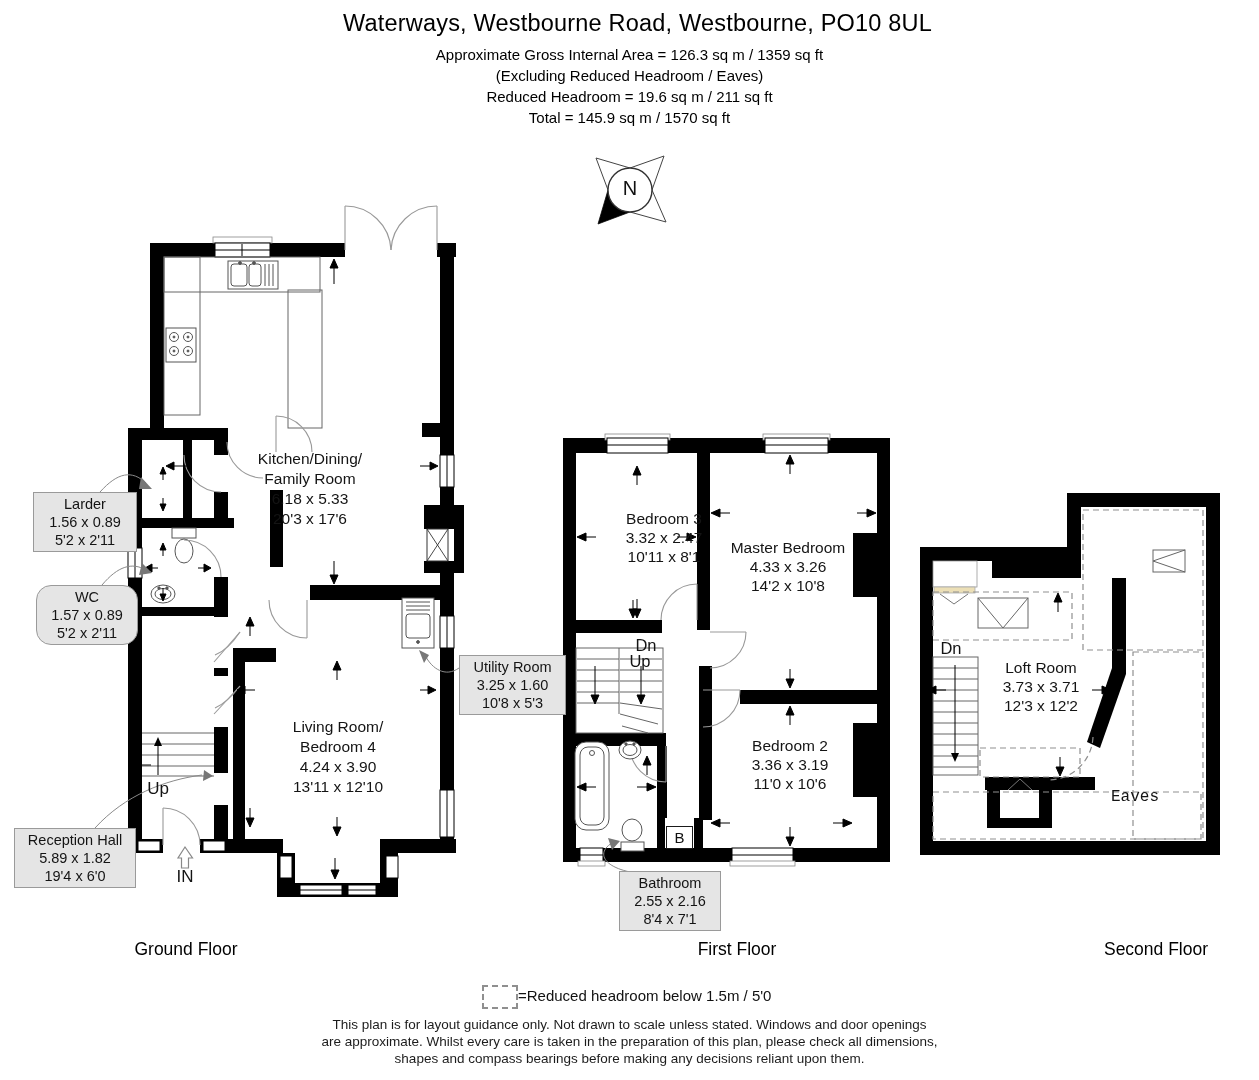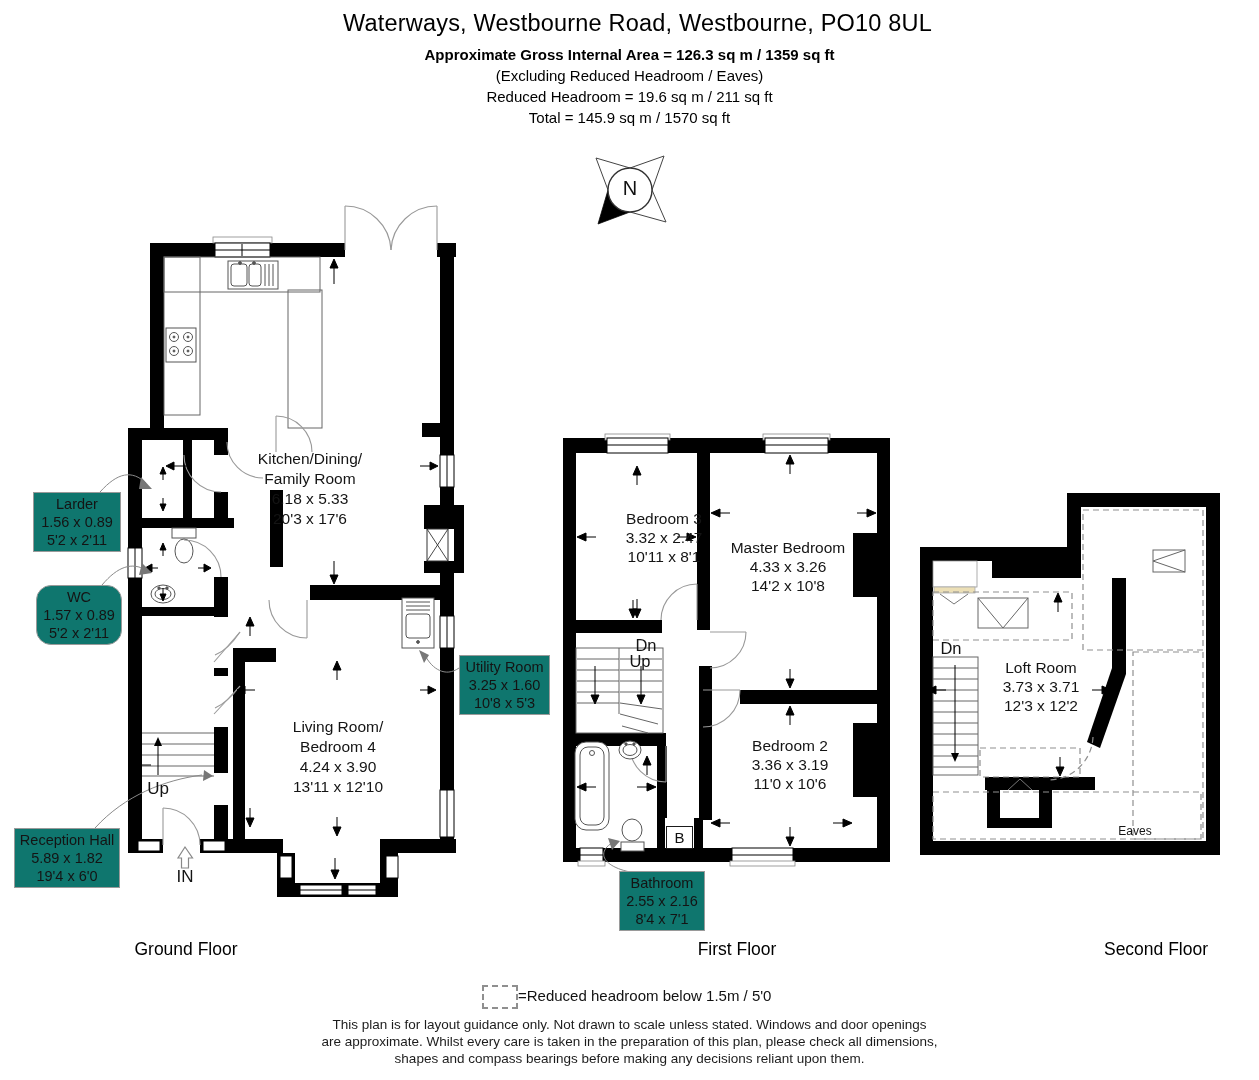--- a/index.html
+++ b/index.html
@@ -6,21 +6,21 @@
   .page{position:relative;width:1259px;height:1080px;background:#fff;overflow:hidden;
         font-family:"Liberation Sans",sans-serif;color:#000;}
   .abs{position:absolute;}
   .ctr{text-align:center;}
   svg{position:absolute;left:0;top:0;}
   .title{font-size:23.5px;letter-spacing:0.2px;}
   .sub{font-size:15px;}
   .rl{position:absolute;text-align:center;font-size:15.5px;line-height:20px;color:#141414;}
   .rl3{line-height:19px;}
   .lbox{position:absolute;text-align:center;font-size:14.5px;line-height:18px;
-        border:1px solid #9a9a9a;background:#0f766e;padding:2px 0;color:#141414;}
+        border:1px solid #9a9a9a;background:#e5e5e5;padding:2px 8px;color:#141414;}
   .mk{position:absolute;text-align:center;font-size:17px;color:#141414;}
   .flr{position:absolute;text-align:center;font-size:17.5px;color:#000;}
   .legend-box{position:absolute;border:2px dashed #8f8f8f;background:#fff;}
   .legend-txt{position:absolute;font-size:15px;color:#111;}
   .disc{position:absolute;width:1259px;text-align:center;font-size:13.5px;color:#1c1c1c;}
   .bbox{position:absolute;border:1.5px solid #1a1a1a;background:#fff;text-align:center;
         font-size:15px;color:#111;}
   .nlab{position:absolute;font-size:20px;color:#111;text-align:center;}
 </style>
 </head>
@@ -431,21 +431,21 @@
           <polygon points="1102,686 1111,690 1102,694"></polygon>
       <line x1="1058" y1="612" x2="1058" y2="601"></line>
           <polygon points="1054,602 1058,593 1062,602"></polygon>
       <line x1="1060" y1="757" x2="1060" y2="767"></line>
           <polygon points="1056,767 1060,776 1064,767"></polygon>
     </g>
   </g>
 </svg>
 
   <div class="abs ctr title" style="left:0;top:10px;width:1259px;margin-left:8px;">Waterways, Westbourne Road, Westbourne, PO10 8UL</div>
-  <div class="abs ctr sub" style="left:0;top:46px;width:1259px;font-weight:bold;">Approximate Gross Internal Area = 126.3 sq m / 1359 sq ft</div>
+  <div class="abs ctr sub" style="left:0;top:46px;width:1259px;">Approximate Gross Internal Area = 126.3 sq m / 1359 sq ft</div>
   <div class="abs ctr sub" style="left:0;top:67px;width:1259px;">(Excluding Reduced Headroom / Eaves)</div>
   <div class="abs ctr sub" style="left:0;top:88px;width:1259px;">Reduced Headroom = 19.6 sq m / 211 sq ft</div>
   <div class="abs ctr sub" style="left:0;top:109px;width:1259px;">Total = 145.9 sq m / 1570 sq ft</div>
 
   <div class="nlab" style="left:617px;top:177px;width:26px;">N</div>
 
   <div class="rl" style="left:235px;top:449px;width:150px;">
     <div>Kitchen/Dining/</div>
     <div>Family Room</div>
     <div>6.18 x 5.33</div>
@@ -502,21 +502,21 @@
   </div>
   <div class="mk" style="left:626px;top:636px;width:40px;font-size:16.5px;">Dn</div>
   <div class="mk" style="left:620px;top:652px;width:40px;font-size:16.5px;">Up</div>
   <div class="bbox" style="left:666px;top:826px;width:25px;height:21px;line-height:21px;">B</div>
 
   <div class="rl rl3" style="left:966px;top:658px;width:150px;">
     <div>Loft Room</div>
     <div>3.73 x 3.71</div>
     <div>12'3 x 12'2</div>
   </div>
-  <div class="mk" style="left:1085px;top:824px;width:100px;font-size:12px;">Eaves</div>
+  <div class="mk" style="left:1085px;top:788px;width:100px;font-size:16px;font-family:Liberation Mono, monospace;">Eaves</div>
   <div class="mk" style="left:931px;top:639px;width:40px;font-size:16.5px;">Dn</div>
 
   <div class="flr" style="left:106px;top:939px;width:160px;">Ground Floor</div>
   <div class="flr" style="left:657px;top:939px;width:160px;">First Floor</div>
   <div class="flr" style="left:1076px;top:939px;width:160px;">Second Floor</div>
 
   <div class="legend-box" style="left:482px;top:985px;width:32px;height:20px;"></div>
   <div class="legend-txt" style="left:518px;top:987px;">=Reduced headroom below 1.5m / 5'0</div>
   <div class="disc" style="top:1034px;">are approximate. Whilst every care is taken in the preparation of this plan, please check all dimensions,</div>
   <div class="disc" style="top:1017px;">This plan is for layout guidance only. Not drawn to scale unless stated. Windows and door openings</div>

